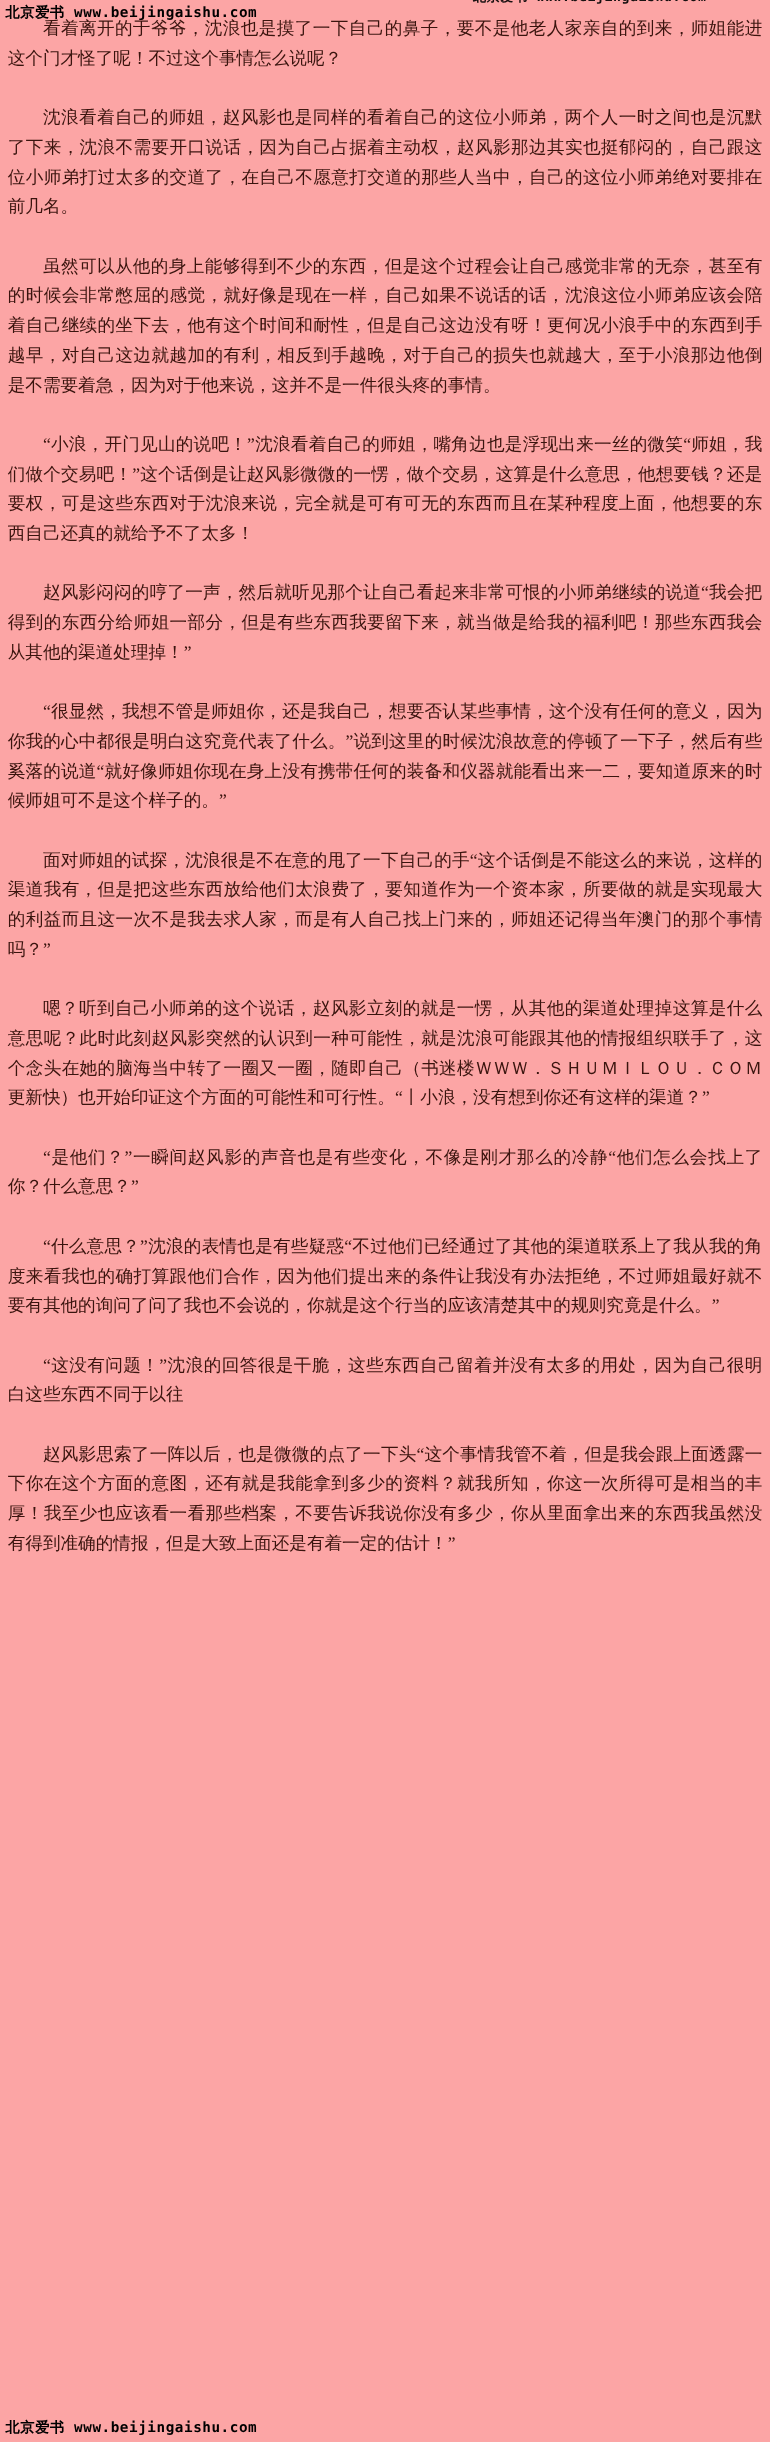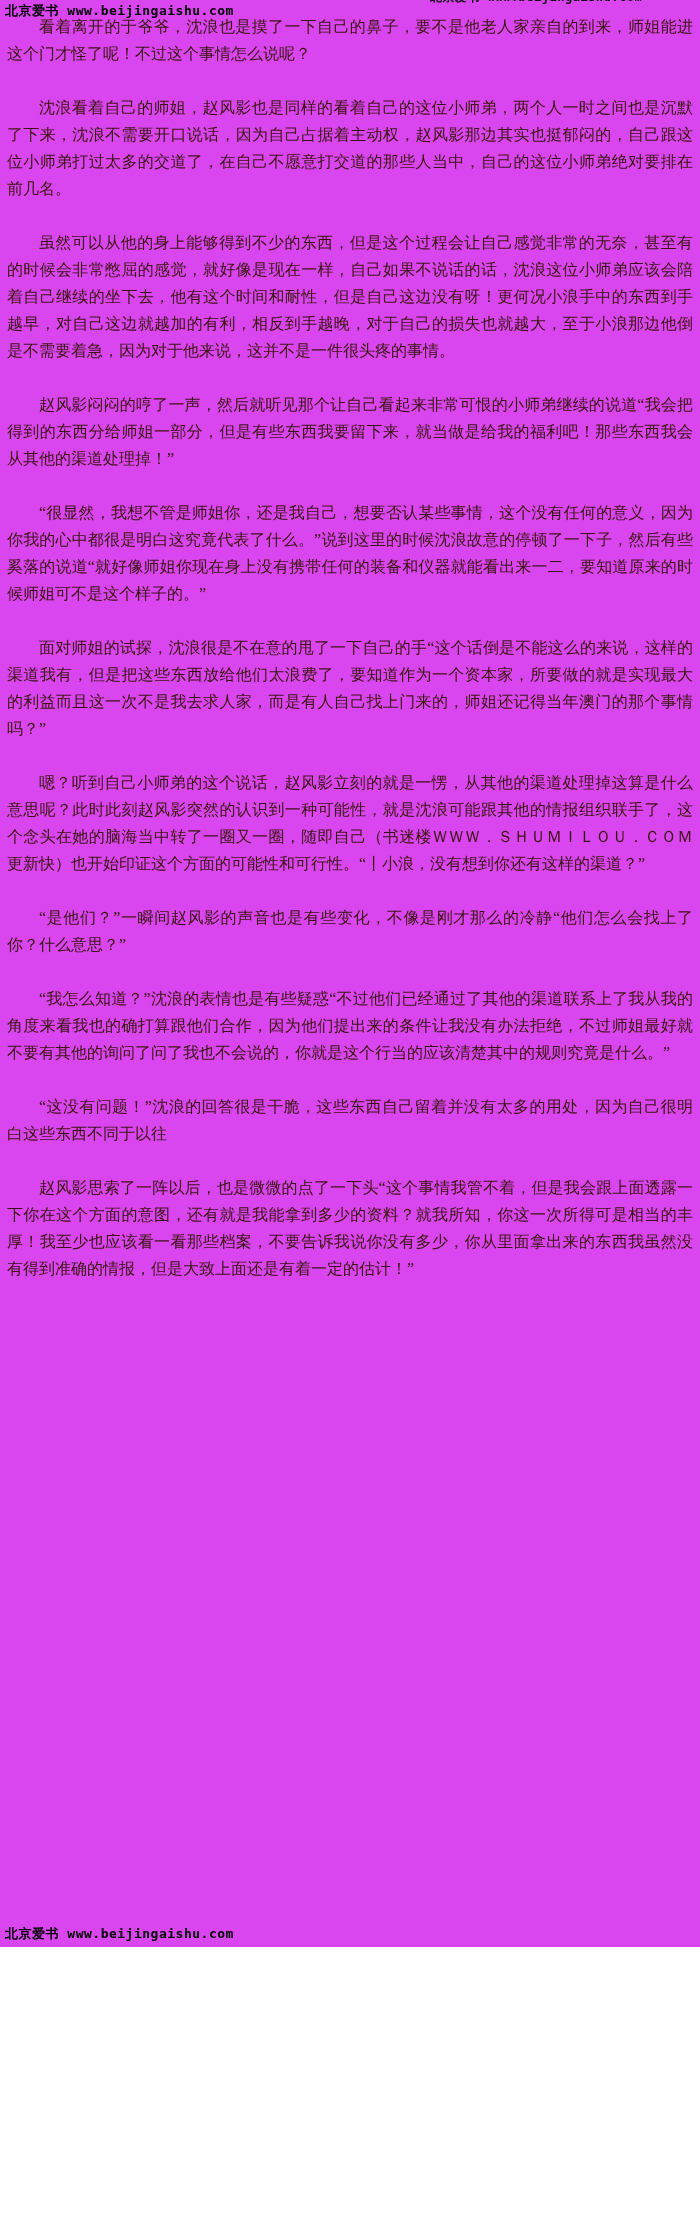--- a/index.html
+++ b/index.html
@@ -3,22 +3,22 @@
 <meta charset="utf-8">
 <style>
   html, body {
     margin: 0;
     padding: 0;
     background: #ffffff;
   }
   .page {
     position: relative;
     width: 700px;
-    height: 1947px;
-    background: #d946ef;
+    height: 2220px;
+    background: #fca5a5;
     overflow: hidden;
     font-family: "Liberation Sans", sans-serif;
     text-decoration: underline;
   }
   .watermark {
     position: absolute;
     font-family: "DejaVu Sans Mono", monospace;
     font-size: 13px;
     font-weight: bold;
     color: #000000;
@@ -63,25 +63,26 @@
 <div class="page">
 
   <div class="watermark watermark-top-left">北京爱书 www.beijingaishu.com</div>
 
   <div class="watermark watermark-top-right">北京爱书 www.beijingaishu.com</div>
 
   <div class="content">
       <p class="para">看着离开的于爷爷，沈浪也是摸了一下自己的鼻子，要不是他老人家亲自的到来，师姐能进这个门才怪了呢！不过这个事情怎么说呢？</p>
       <p class="para">沈浪看着自己的师姐，赵风影也是同样的看着自己的这位小师弟，两个人一时之间也是沉默了下来，沈浪不需要开口说话，因为自己占据着主动权，赵风影那边其实也挺郁闷的，自己跟这位小师弟打过太多的交道了，在自己不愿意打交道的那些人当中，自己的这位小师弟绝对要排在前几名。</p>
       <p class="para">虽然可以从他的身上能够得到不少的东西，但是这个过程会让自己感觉非常的无奈，甚至有的时候会非常憋屈的感觉，就好像是现在一样，自己如果不说话的话，沈浪这位小师弟应该会陪着自己继续的坐下去，他有这个时间和耐性，但是自己这边没有呀！更何况小浪手中的东西到手越早，对自己这边就越加的有利，相反到手越晚，对于自己的损失也就越大，至于小浪那边他倒是不需要着急，因为对于他来说，这并不是一件很头疼的事情。</p>
+      <p class="para">“小浪，开门见山的说吧！”沈浪看着自己的师姐，嘴角边也是浮现出来一丝的微笑“师姐，我们做个交易吧！”这个话倒是让赵风影微微的一愣，做个交易，这算是什么意思，他想要钱？还是要权，可是这些东西对于沈浪来说，完全就是可有可无的东西而且在某种程度上面，他想要的东西自己还真的就给予不了太多！</p>
       <p class="para">赵风影闷闷的哼了一声，然后就听见那个让自己看起来非常可恨的小师弟继续的说道“我会把得到的东西分给师姐一部分，但是有些东西我要留下来，就当做是给我的福利吧！那些东西我会从其他的渠道处理掉！”</p>
       <p class="para">“很显然，我想不管是师姐你，还是我自己，想要否认某些事情，这个没有任何的意义，因为你我的心中都很是明白这究竟代表了什么。”说到这里的时候沈浪故意的停顿了一下子，然后有些奚落的说道“就好像师姐你现在身上没有携带任何的装备和仪器就能看出来一二，要知道原来的时候师姐可不是这个样子的。”</p>
       <p class="para">面对师姐的试探，沈浪很是不在意的甩了一下自己的手“这个话倒是不能这么的来说，这样的渠道我有，但是把这些东西放给他们太浪费了，要知道作为一个资本家，所要做的就是实现最大的利益而且这一次不是我去求人家，而是有人自己找上门来的，师姐还记得当年澳门的那个事情吗？”</p>
       <p class="para">嗯？听到自己小师弟的这个说话，赵风影立刻的就是一愣，从其他的渠道处理掉这算是什么意思呢？此时此刻赵风影突然的认识到一种可能性，就是沈浪可能跟其他的情报组织联手了，这个念头在她的脑海当中转了一圈又一圈，随即自己（书迷楼ＷＷＷ．ＳＨＵＭＩＬＯＵ．ＣＯＭ更新快）也开始印证这个方面的可能性和可行性。“丨小浪，没有想到你还有这样的渠道？”</p>
       <p class="para">“是他们？”一瞬间赵风影的声音也是有些变化，不像是刚才那么的冷静“他们怎么会找上了你？什么意思？”</p>
-      <p class="para">“我怎么知道？”沈浪的表情也是有些疑惑“不过他们已经通过了其他的渠道联系上了我从我的角度来看我也的确打算跟他们合作，因为他们提出来的条件让我没有办法拒绝，不过师姐最好就不要有其他的询问了问了我也不会说的，你就是这个行当的应该清楚其中的规则究竟是什么。”</p>
+      <p class="para">“什么意思？”沈浪的表情也是有些疑惑“不过他们已经通过了其他的渠道联系上了我从我的角度来看我也的确打算跟他们合作，因为他们提出来的条件让我没有办法拒绝，不过师姐最好就不要有其他的询问了问了我也不会说的，你就是这个行当的应该清楚其中的规则究竟是什么。”</p>
       <p class="para">“这没有问题！”沈浪的回答很是干脆，这些东西自己留着并没有太多的用处，因为自己很明白这些东西不同于以往</p>
       <p class="para">赵风影思索了一阵以后，也是微微的点了一下头“这个事情我管不着，但是我会跟上面透露一下你在这个方面的意图，还有就是我能拿到多少的资料？就我所知，你这一次所得可是相当的丰厚！我至少也应该看一看那些档案，不要告诉我说你没有多少，你从里面拿出来的东西我虽然没有得到准确的情报，但是大致上面还是有着一定的估计！”</p>
     </div>
 
   <div class="watermark watermark-bottom-left">北京爱书 www.beijingaishu.com</div>
 
 </div>
 
 </body></html>

